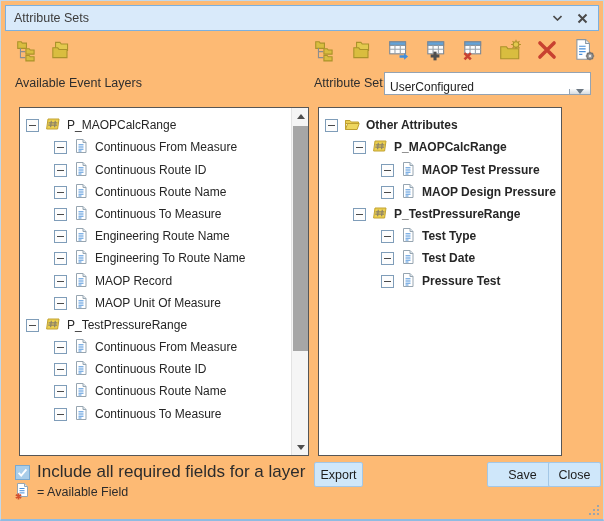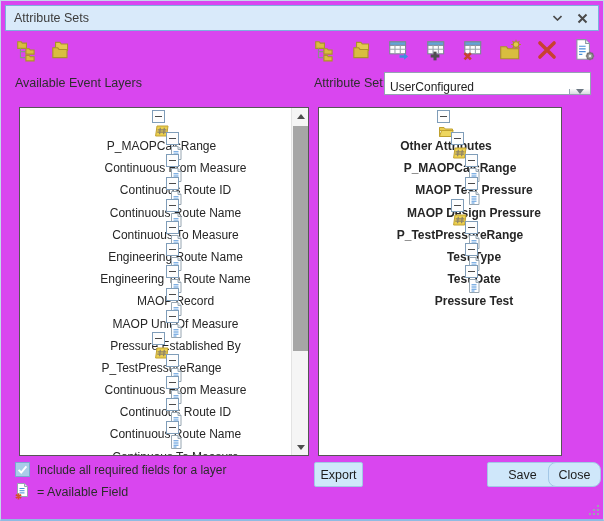--- a/index.html
+++ b/index.html
@@ -1,20 +1,20 @@
 <!DOCTYPE html>
 <html><head>
 <meta charset="utf-8">
 <style>
   * { box-sizing: border-box; margin: 0; padding: 0; }
   html,body { background:#eef1f4; }
   .window {
     position: relative;
     width: 604px; height: 521px;
-    background: #d946ef;
+    background: #fdba74;
     border: 1px solid #c2d8ea;
     border-bottom: 2px solid #8fbbe2;
     font-family: "Liberation Sans", sans-serif;
     color: #262626;
     overflow: hidden;
   }
   
   .titlebar {
     position: absolute; left: 4px; top: 4px; right: 4px; height: 26px;
     background: #d9eafa; border: 1px solid #7cb0de;
@@ -43,21 +43,21 @@
     background: linear-gradient(#fbfbfb, #d7dce0);
     display: flex; align-items: center; justify-content: center;
   }
   .combo .combo-arrow i { width:0; height:0; border-left:4px solid transparent; border-right:4px solid transparent; border-top:5px solid #6c7884; }
   
   .panel { position: absolute; top: 106px; height: 349px; border: 1px solid #565656; background: #fff; overflow: hidden; }
   #panel-left  { left: 18px;  width: 290px; }
   #panel-right { left: 317px; width: 244px; font-weight: bold; }
   .tree { position: absolute; left: 0; top: 0; right: 0; bottom: 0; padding-top: 2px; overflow: hidden; }
   #panel-left .tree { right: 17px; }
-  .tree-row { display: flex; align-items: center; height: 22.2px; white-space: nowrap; flex-direction: column; }
+  .tree-row { display: flex; align-items: flex-end; height: 22.2px; white-space: nowrap; }
   .expand {
     width: 13px; height: 13px; flex: none;
     border: 1px solid #7f9db9; background: #fdfdfd; position: relative;
   }
   .expand::after { content:""; position:absolute; left:2px; right:2px; top:5px; height:1px; background:#4a4a4a; }
   .tree-icon { width: 16px; height: 16px; flex: none; margin-left: 6px; }
   .tree-icon svg { width: 100%; height: 100%; }
   .tree-label { margin-left: 6px; font-size: 12px; color: #262626; }
   
   .vscroll { position: absolute; right: 0; top: 0; bottom: 0; width: 17px; background: #f5f5f5; border-left: 1px solid #e3e3e3; }
@@ -66,36 +66,36 @@
   .vs-btn i { width:0; height:0; border-left:4px solid transparent; border-right:4px solid transparent; }
   .vs-btn.up i { border-bottom: 5px solid #4e4e4e; }
   .vs-btn.down i { border-top: 5px solid #4e4e4e; }
   .vs-thumb { position: absolute; left: 1px; width: 15px; top: 18px; height: 225px; background: #a6a6a6; }
   
   .chk-row { position: absolute; left: 14px; top: 461px; display: flex; align-items: center; gap: 7px; }
   .checkbox { width: 15px; height: 15px; border: 1px solid #79a9d1; background: #fff; flex: none; }
   .checkbox.checked { background: #a9cde9; }
   .checkbox svg { width: 100%; height: 100%; display: none; }
   .checkbox.checked svg { display: block; }
-  .chk-label { font-size: 12px; color: #2c2c2c; }
+  .chk-label { font-size: 17px; color: #2c2c2c; }
   .legend-row { position: absolute; left: 12px; top: 481px; display: flex; align-items: center; gap: 5px; }
   .legend-icon { width: 19px; height: 19px; }
   .legend-icon svg { width: 100%; height: 100%; }
   .legend-label { font-size: 12.5px; color: #2c2c2c; }
   .btn {
     position: absolute; top: 461px; height: 25px;
     background: #cfe7fa; border: 1px solid #a3c7e6; border-radius: 2px;
     font-size: 12.5px; color: #1d1d1d;
     display: flex; align-items: center; justify-content: center;
     font-family: "Liberation Sans", sans-serif; cursor: default;
   }
   #btn-export { left: 313px; width: 49px; }
   #btn-import { left: 372px; width: 54px; }
   #btn-save   { left: 486px; width: 71px; }
-  #btn-close  { left: 547px; width: 53px; border-radius: 8px; }
+  #btn-close  { left: 547px; width: 53px; }
   .grip { position: absolute; right: 2px; bottom: 3px; width: 13px; height: 13px; }
 </style>
 </head>
 <body>
 
 <div class="window">
 
   <div class="titlebar">
     <span class="title">Attribute Sets</span>
     <span class="tb-btn">
@@ -259,29 +259,20 @@
         </div>
         <div class="tree-row" style="padding-left: 34px;">
           <span class="expand"></span>
           <span class="tree-icon"><svg viewBox="0 0 16 16">
               <path d="M3.5 1.5H10L13 4.5V14.5H3.5z" fill="#fff" stroke="#96a5b1"></path>
               <path d="M10 1.5V4.5H13" fill="#dde6ec" stroke="#96a5b1"></path>
               <path d="M5.5 6.8h5M5.5 9h5M5.5 11.2h5M5.5 13h3" stroke="#4a90d9"></path>
             </svg></span>
           <span class="tree-label">MAOP Unit Of Measure</span>
         </div>
-        <div class="tree-row" style="padding-left: 34px;">
-          <span class="expand"></span>
-          <span class="tree-icon"><svg viewBox="0 0 16 16">
-              <path d="M3.5 1.5H10L13 4.5V14.5H3.5z" fill="#fff" stroke="#96a5b1"></path>
-              <path d="M10 1.5V4.5H13" fill="#dde6ec" stroke="#96a5b1"></path>
-              <path d="M5.5 6.8h5M5.5 9h5M5.5 11.2h5M5.5 13h3" stroke="#4a90d9"></path>
-            </svg></span>
-          <span class="tree-label">Pressure Established By</span>
-        </div>
         <div class="tree-row" style="padding-left: 6px;">
           <span class="expand"></span>
           <span class="tree-icon"><svg viewBox="0 0 16 16">
               <polygon points="3,3 14,3 12.6,13 1.6,13" fill="#ecd04e" stroke="#c2a232"></polygon>
               <path d="M6.3 4.8L5.6 11.2M10.3 4.8L9.6 11.2M3.6 6.8h8.8M3.3 9.2h8.8" stroke="#8b8168" stroke-width="1.2" fill="none"></path>
             </svg></span>
           <span class="tree-label">P_TestPressureRange</span>
         </div>
         <div class="tree-row" style="padding-left: 34px;">
           <span class="expand"></span>

